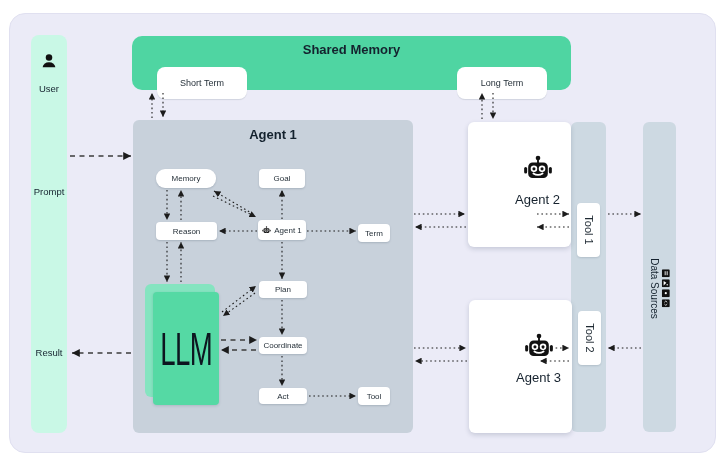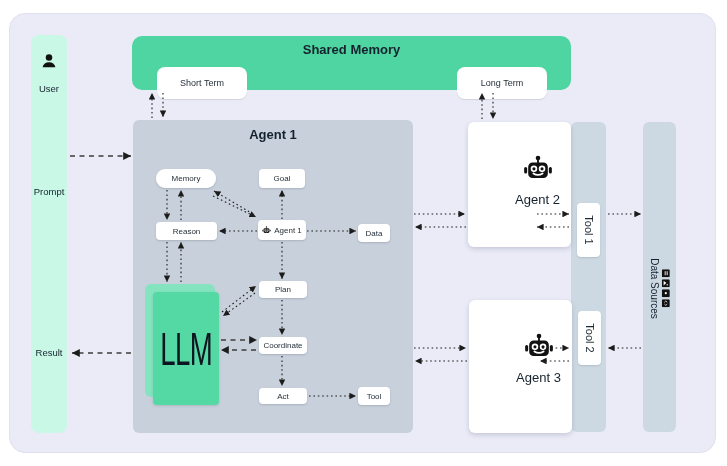--- a/index.html
+++ b/index.html
@@ -82,21 +82,21 @@
           <rect x="4.5" y="6.5" width="17" height="13.5" rx="3.8" fill="#111"></rect>
           <rect x="1" y="10.5" width="2.6" height="5.5" rx="1.3" fill="#111"></rect>
           <rect x="22.4" y="10.5" width="2.6" height="5.5" rx="1.3" fill="#111"></rect>
           <circle cx="9.5" cy="12" r="2.1" fill="none" stroke="#fff" stroke-width="1.5"></circle>
           <circle cx="16.5" cy="12" r="2.1" fill="none" stroke="#fff" stroke-width="1.5"></circle>
           <path d="M9,16 Q13,18.6 17,16" fill="none" stroke="#fff" stroke-width="1.5" stroke-linecap="round"></path>
         </svg>
     </span>
     <span>Agent 1</span>
   </div>
-  <div class="node" style="left:358px;top:224px;width:32px;height:18px;">Data</div>
+  <div class="node" style="left:358px;top:224px;width:32px;height:18px;">Term</div>
   <div class="node" style="left:259px;top:281px;width:48px;height:17px;">Plan</div>
   <div class="node" style="left:259px;top:337px;width:48px;height:17px;">Coordinate</div>
   <div class="node" style="left:259px;top:388px;width:48px;height:16px;">Act</div>
   <div class="node" style="left:358px;top:387px;width:32px;height:18px;">Tool</div>
   <div class="llm-back"></div>
   <div class="llm-front">
     <span class="llm-text">LLM</span>
   </div>
 
   <div class="agent-card" style="left:468px;top:122px;height:125px;">

